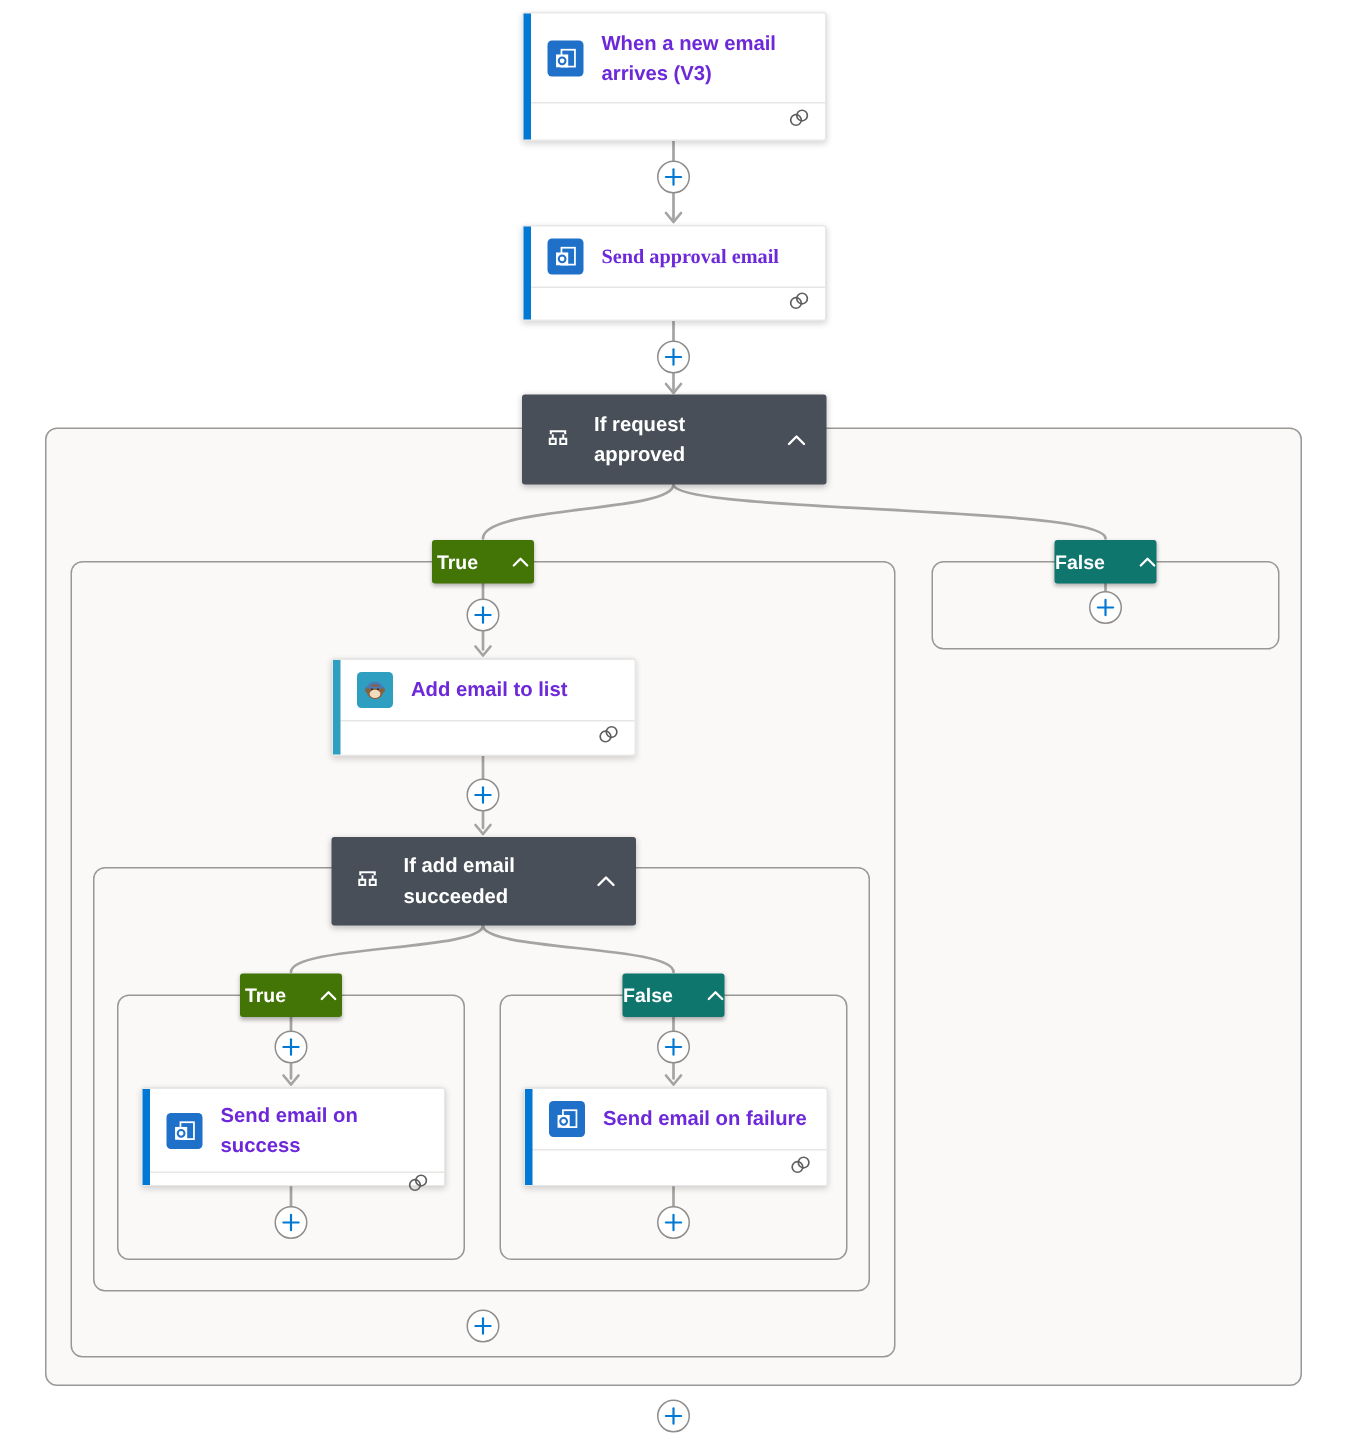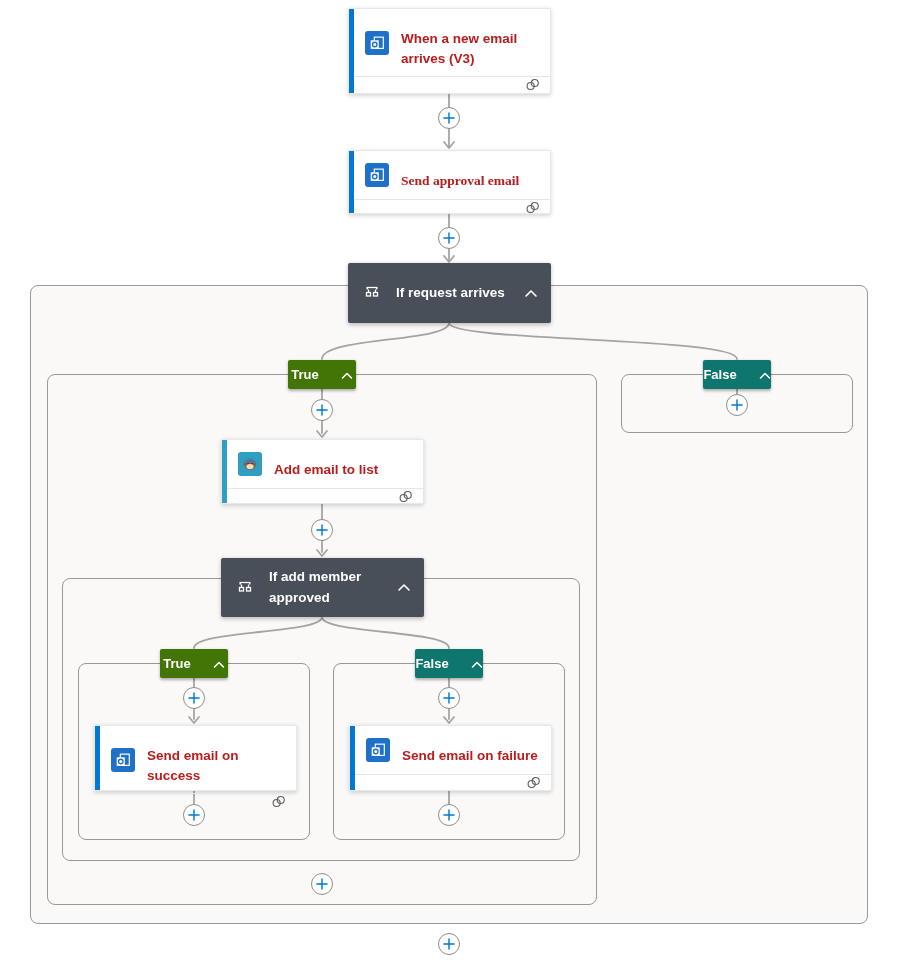--- a/index.html
+++ b/index.html
@@ -10,21 +10,21 @@
 
   
   #wires{position:absolute;left:0;top:0;z-index:2;pointer-events:none;}
 
   
   .card{position:absolute;background:#ffffff;border:1px solid rgba(0,0,0,0.09);border-radius:2px;
         box-shadow:0 1.5px 4px rgba(0,0,0,0.16);box-sizing:border-box;z-index:3;display:flex;flex-direction:column;cursor:pointer;}
   .accent{position:absolute;left:0;top:0;bottom:0;width:5px;}
   .card-title-row{flex:1;display:flex;align-items:center;padding:8px 10px 8px 16px;gap:12px;}
   .app-icon{width:24px;height:24px;border-radius:3px;flex:0 0 24px;display:flex;align-items:center;justify-content:center;}
-  .card-title{font-size:13.5px;font-weight:bold;color:#b91c1c;line-height:1.45;margin-top:12px;}
+  .card-title{font-size:13.5px;font-weight:bold;color:#6d28d9;line-height:1.45;}
   .card-footer{height:24px;border-top:1px solid #e8e6e4;display:flex;align-items:center;justify-content:flex-end;padding:0 10px;}
 
   
   .condition{position:absolute;background:#484f58;border-radius:2px;box-shadow:0 1.5px 4px rgba(0,0,0,0.25);
              box-sizing:border-box;z-index:3;display:flex;align-items:center;padding:0 10px 0 14px;gap:14px;cursor:pointer;}
   .cond-title{flex:1;font-size:13.5px;font-weight:bold;color:#ffffff;line-height:1.5;}
   .chev{display:flex;align-items:center;justify-content:center;width:20px;height:20px;cursor:pointer;}
 
   
   .badge{position:absolute;width:68px;height:29px;border-radius:2px;box-shadow:0 1.5px 3px rgba(0,0,0,0.3);
@@ -126,21 +126,21 @@
   <div class="condition" style="left:348px;top:263px;width:203px;height:60px;">
     <span>
       <svg width="20" height="20" viewBox="0 0 20 20" fill="none" stroke="#ffffff" stroke-width="1.3">
           <path d="M4.5 6.5 H15.5"></path>
           <path d="M5.5 6.5 L5 8.5 M14.5 6.5 L15 8.5"></path>
           <path d="M6.5 8.5 V11.5 M13.5 8.5 V11.5"></path>
           <rect x="4.5" y="11.5" width="4" height="3.5"></rect>
           <rect x="11.5" y="11.5" width="4" height="3.5"></rect>
         </svg>
     </span>
-    <span class="cond-title">If request arrives</span>
+    <span class="cond-title">If request approved</span>
     <span class="chev">
       <svg width="14" height="9" viewBox="0 0 14 9">
           <path d="M2 7 L7 2 L12 7" fill="none" stroke="#ffffff" stroke-width="1.6" stroke-linecap="round" stroke-linejoin="round"></path>
         </svg>
     </span>
   </div>
 
   <div class="badge true" style="left:288px;top:360px;">
     <span class="badge-label">True</span>
     <span><svg width="12" height="8" viewBox="0 0 12 8">
@@ -184,21 +184,21 @@
   <div class="condition" style="left:221px;top:558px;width:203px;height:59px;">
     <span>
       <svg width="20" height="20" viewBox="0 0 20 20" fill="none" stroke="#ffffff" stroke-width="1.3">
           <path d="M4.5 6.5 H15.5"></path>
           <path d="M5.5 6.5 L5 8.5 M14.5 6.5 L15 8.5"></path>
           <path d="M6.5 8.5 V11.5 M13.5 8.5 V11.5"></path>
           <rect x="4.5" y="11.5" width="4" height="3.5"></rect>
           <rect x="11.5" y="11.5" width="4" height="3.5"></rect>
         </svg>
     </span>
-    <span class="cond-title">If add member approved</span>
+    <span class="cond-title">If add email succeeded</span>
     <span class="chev">
       <svg width="14" height="9" viewBox="0 0 14 9">
           <path d="M2 7 L7 2 L12 7" fill="none" stroke="#ffffff" stroke-width="1.6" stroke-linecap="round" stroke-linejoin="round"></path>
         </svg>
     </span>
   </div>
 
   <div class="badge true" style="left:160px;top:649px;">
     <span class="badge-label">True</span>
     <span><svg width="12" height="8" viewBox="0 0 12 8">

